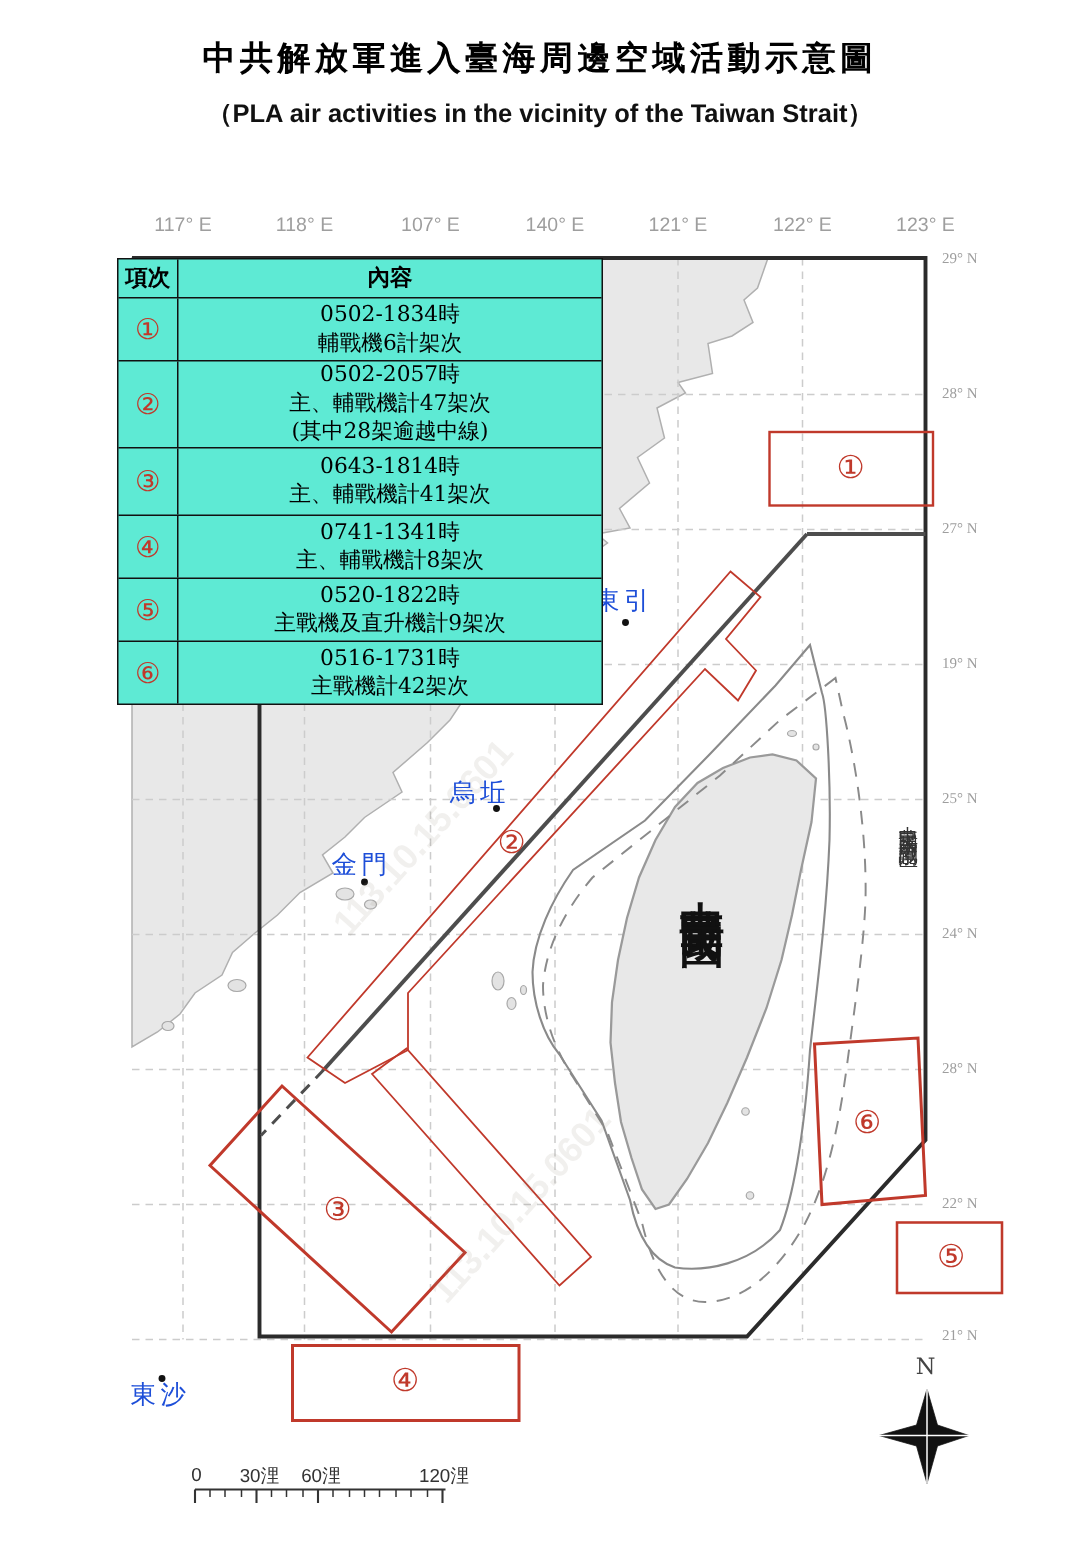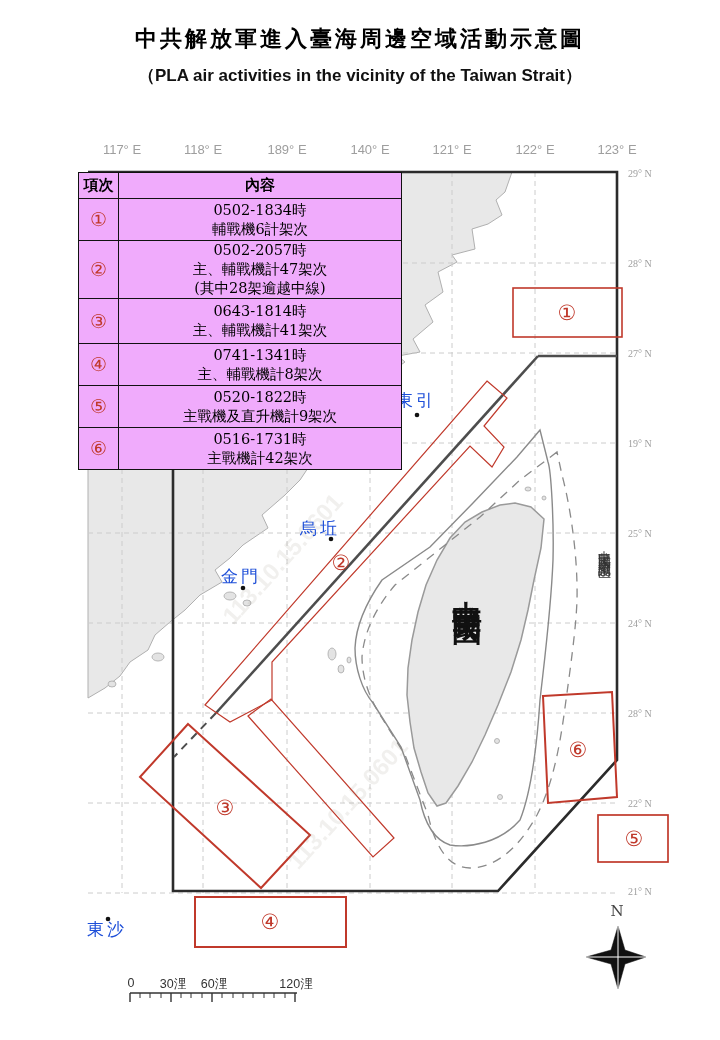--- a/index.html
+++ b/index.html
@@ -18,21 +18,21 @@
   .marker{transform:translate(-50%,-50%);font-size:21px;color:#c0392b;line-height:1;}
   .scalelab{top:976px;transform:translateX(-50%);font-size:12.5px;color:#333;white-space:nowrap;}
   #taiwan-label{left:446px;top:576px;writing-mode:vertical-rl;font-family:"DejaVu Serif",serif;
                 font-size:30px;font-weight:bold;letter-spacing:6px;color:#111;}
   #adiz-label{left:595px;top:540px;writing-mode:vertical-rl;font-family:"DejaVu Serif",serif;
               font-size:13px;letter-spacing:2px;color:#333;}
   #north-label{left:617px;top:911px;transform:translate(-50%,-50%);font-size:15px;color:#444;
                font-family:"DejaVu Serif",serif;}
   .wm{font-size:24px;font-weight:bold;color:rgba(150,140,125,0.13);transform:rotate(-48deg);white-space:nowrap;}
   
-  #info-table{left:78px;top:172px;width:324px;background:#f0abfc;border:1.5px solid #111;
+  #info-table{left:78px;top:172px;width:324px;background:#5eead4;border:1.5px solid #111;
               box-sizing:border-box;}
   .trow{display:flex;border-top:1px solid #111;box-sizing:border-box;}
   .trow:first-child{border-top:none;}
   .cell-no{width:40px;flex:0 0 40px;border-right:1px solid #111;display:flex;align-items:center;
            justify-content:center;box-sizing:border-box;}
   .cell-content{flex:1;display:flex;align-items:center;justify-content:center;text-align:center;
                 white-space:pre-line;font-size:14.5px;line-height:1.3;color:#000;box-sizing:border-box;
                 font-family:"DejaVu Serif",serif;}
   .hdr .cell-no,.hdr .cell-content{font-family:"DejaVu Serif",serif;font-weight:bold;font-size:15px;color:#000;}
   .tnum{color:#c0392b;font-size:19px;font-family:"Liberation Sans",sans-serif;}
@@ -151,21 +151,21 @@
   </svg>
 
   <div class="abs wm" style="left:200px;top:545px;">113.10.15.0601</div>
   <div class="abs wm" style="left:265px;top:790px;">113.10.15.0601</div>
 
   <div id="title" class="abs">中共解放軍進入臺海周邊空域活動示意圖</div>
   <div id="subtitle" class="abs">（PLA air activities in the vicinity of the Taiwan Strait）</div>
 
   <div class="abs lonlab" style="left:122px;text-align:center;">117° E</div>
   <div class="abs lonlab" style="left:203px;">118° E</div>
-  <div class="abs lonlab" style="left:287px;">189° E</div>
+  <div class="abs lonlab" style="left:287px;">107° E</div>
   <div class="abs lonlab" style="left:370px;">140° E</div>
   <div class="abs lonlab" style="left:452px;">121° E</div>
   <div class="abs lonlab" style="left:535px;">122° E</div>
   <div class="abs lonlab" style="left:617px;">123° E</div>
 
   <div class="abs latlab" style="top:173px;">29° N</div>
   <div class="abs latlab" style="top:263px;">28° N</div>
   <div class="abs latlab" style="top:353px;">27° N</div>
   <div class="abs latlab" style="top:443px;">19° N</div>
   <div class="abs latlab" style="top:533px;">25° N</div>

